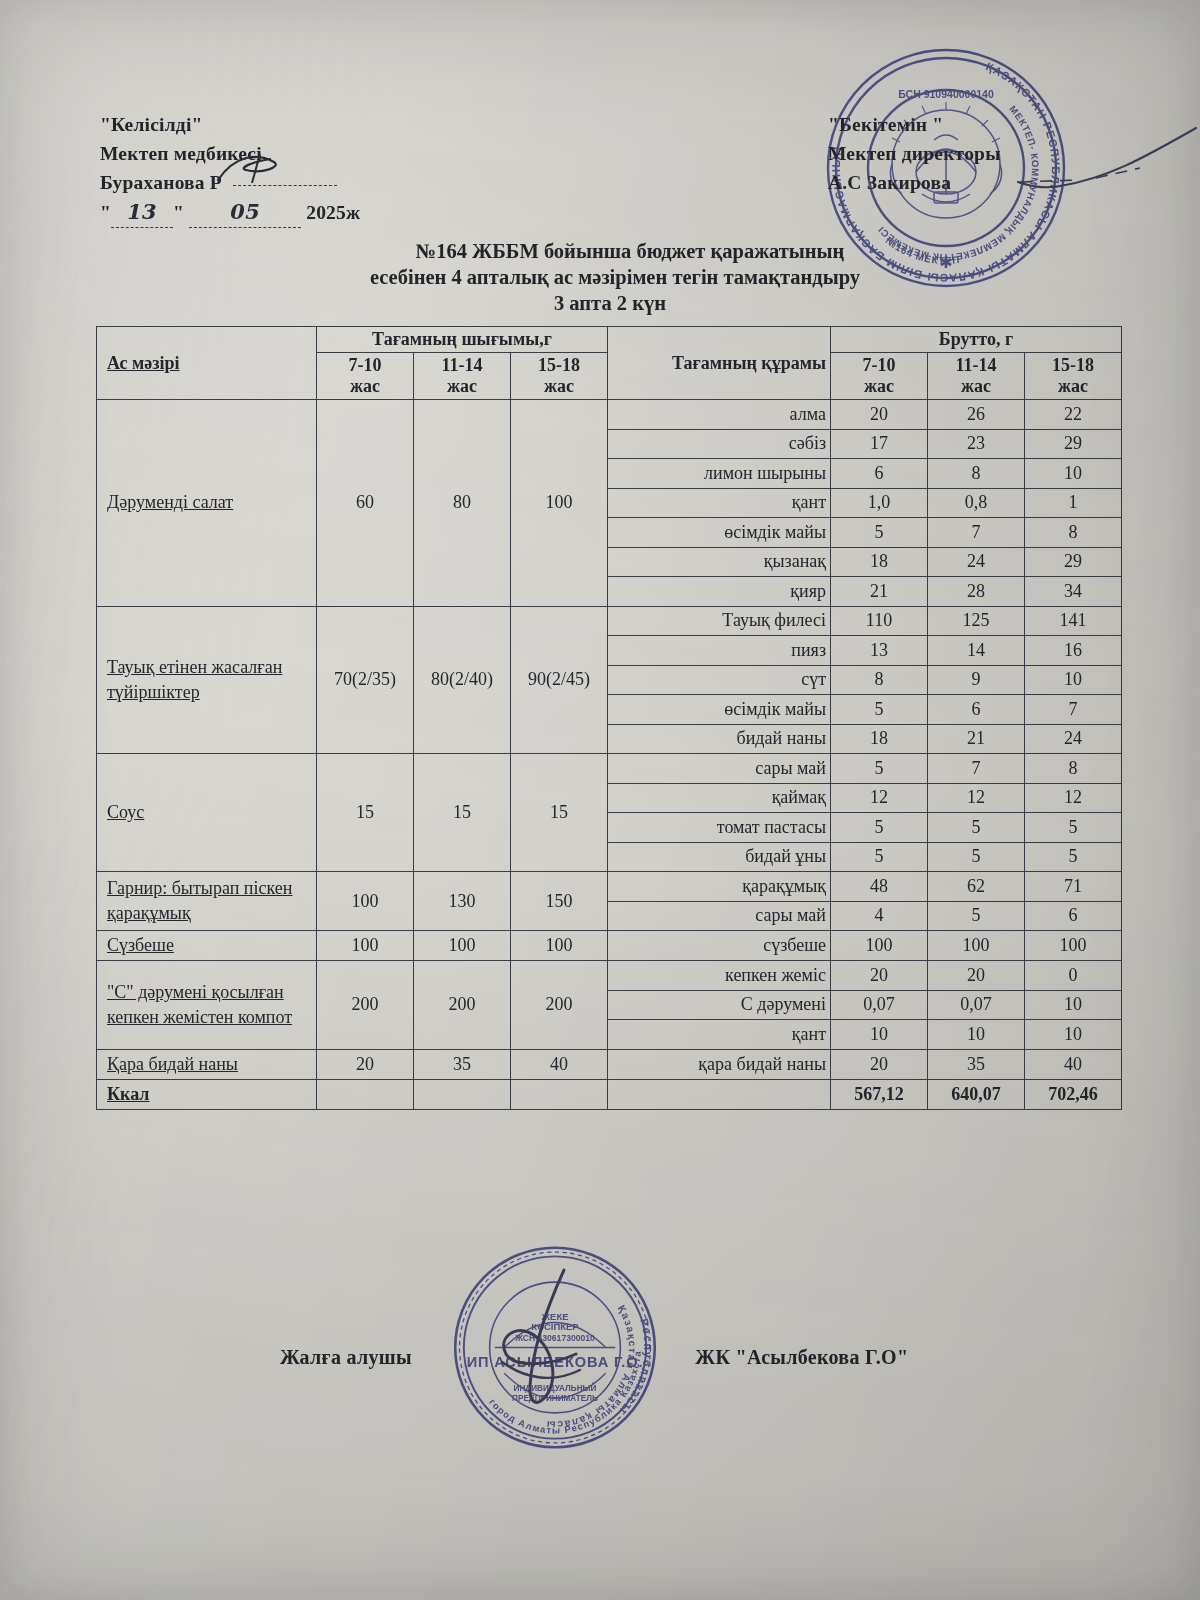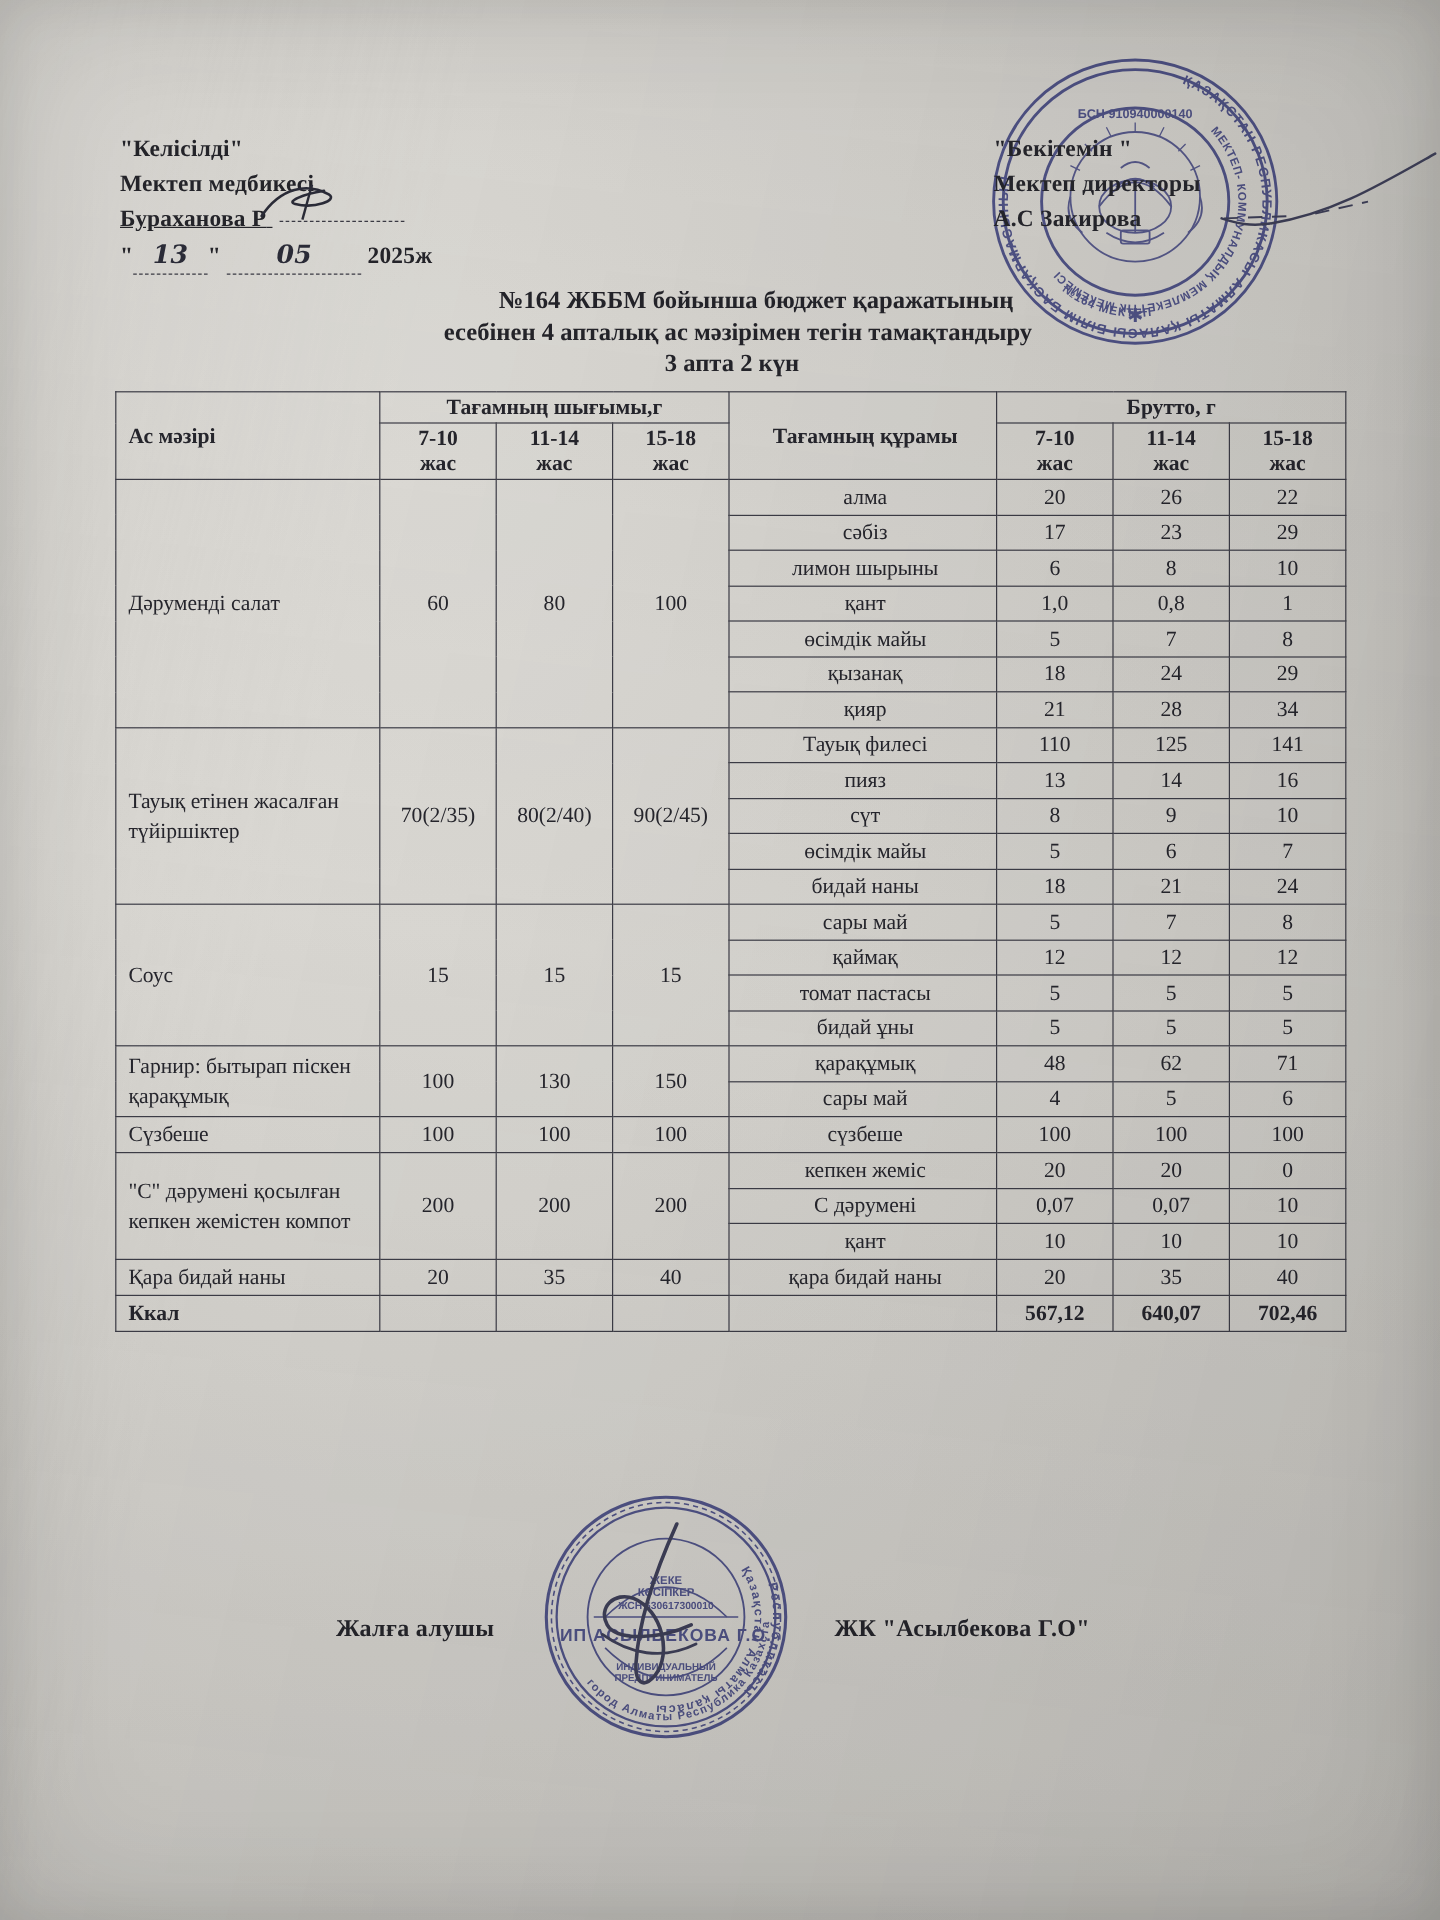--- a/index.html
+++ b/index.html
@@ -105,23 +105,23 @@
   }
   th, td {
     border: 1.4px solid #3c3c46;
     font-size: 18px;
     padding: 2px 4px;
     color: #25252c;
     background: transparent;
   }
   th { font-weight: bold; text-align: center; line-height: 21px; }
   td { font-weight: normal; }
-  .c-dish   { width: 205px; text-align: left;  padding-left: 10px; line-height: 25px; }
+  .c-dish   { width: 205px; text-align: left;  padding-left: 10px; line-height: 25px; text-decoration: underline; }
   .c-out    { width: 86px;  text-align: center; }
-  .c-ingr   { width: 210px; text-align: center; padding-left: 8px; }
+  .c-ingr   { width: 210px; text-align: right; padding-left: 8px; }
   .c-gross  { width: 79px;  text-align: center; }
   .hdr-age  { font-size: 18px; text-align: center; }
   .age2 { display:block; }
   .row-h { height: 29.5px; }
   .kkal td { font-weight: bold; }
   .num { font-variant-numeric: lining-nums; }
 
   
   .footer {
     position: absolute;
@@ -156,21 +156,21 @@
   .sig-scribble { position:absolute; z-index:7; pointer-events:none; }
 </style>
 </head>
 <body>
 
 <div class="page">
 
   <div class="sig-left">
     <div>"Келісілді"</div>
     <div>Мектеп медбикесі</div>
-    <div style="position:relative;text-decoration:underline;">
+    <div style="position:relative;">
       <span>Бураханова Р</span>
       <span class="dateline" style="width:104px;margin-left:6px;"></span>
       <svg class="penstroke" width="90" height="38" viewBox="0 0 90 38" style="left:112px;top:-18px;">
         <path d="M6 30 C22 6, 44 2, 62 12 C70 17, 50 24, 34 20 C26 18, 40 12, 58 9" fill="none" stroke="#2b2c38" stroke-width="2.2" stroke-linecap="round"></path>
         <path d="M48 4 L40 33" fill="none" stroke="#2b2c38" stroke-width="2"></path>
       </svg>
     </div>
     <div>
       <span>"</span><span class="datefield"><span class="hand">13</span></span><span>"</span>
       <span class="datefield" style="min-width:104px;"><span class="hand">05</span></span>

